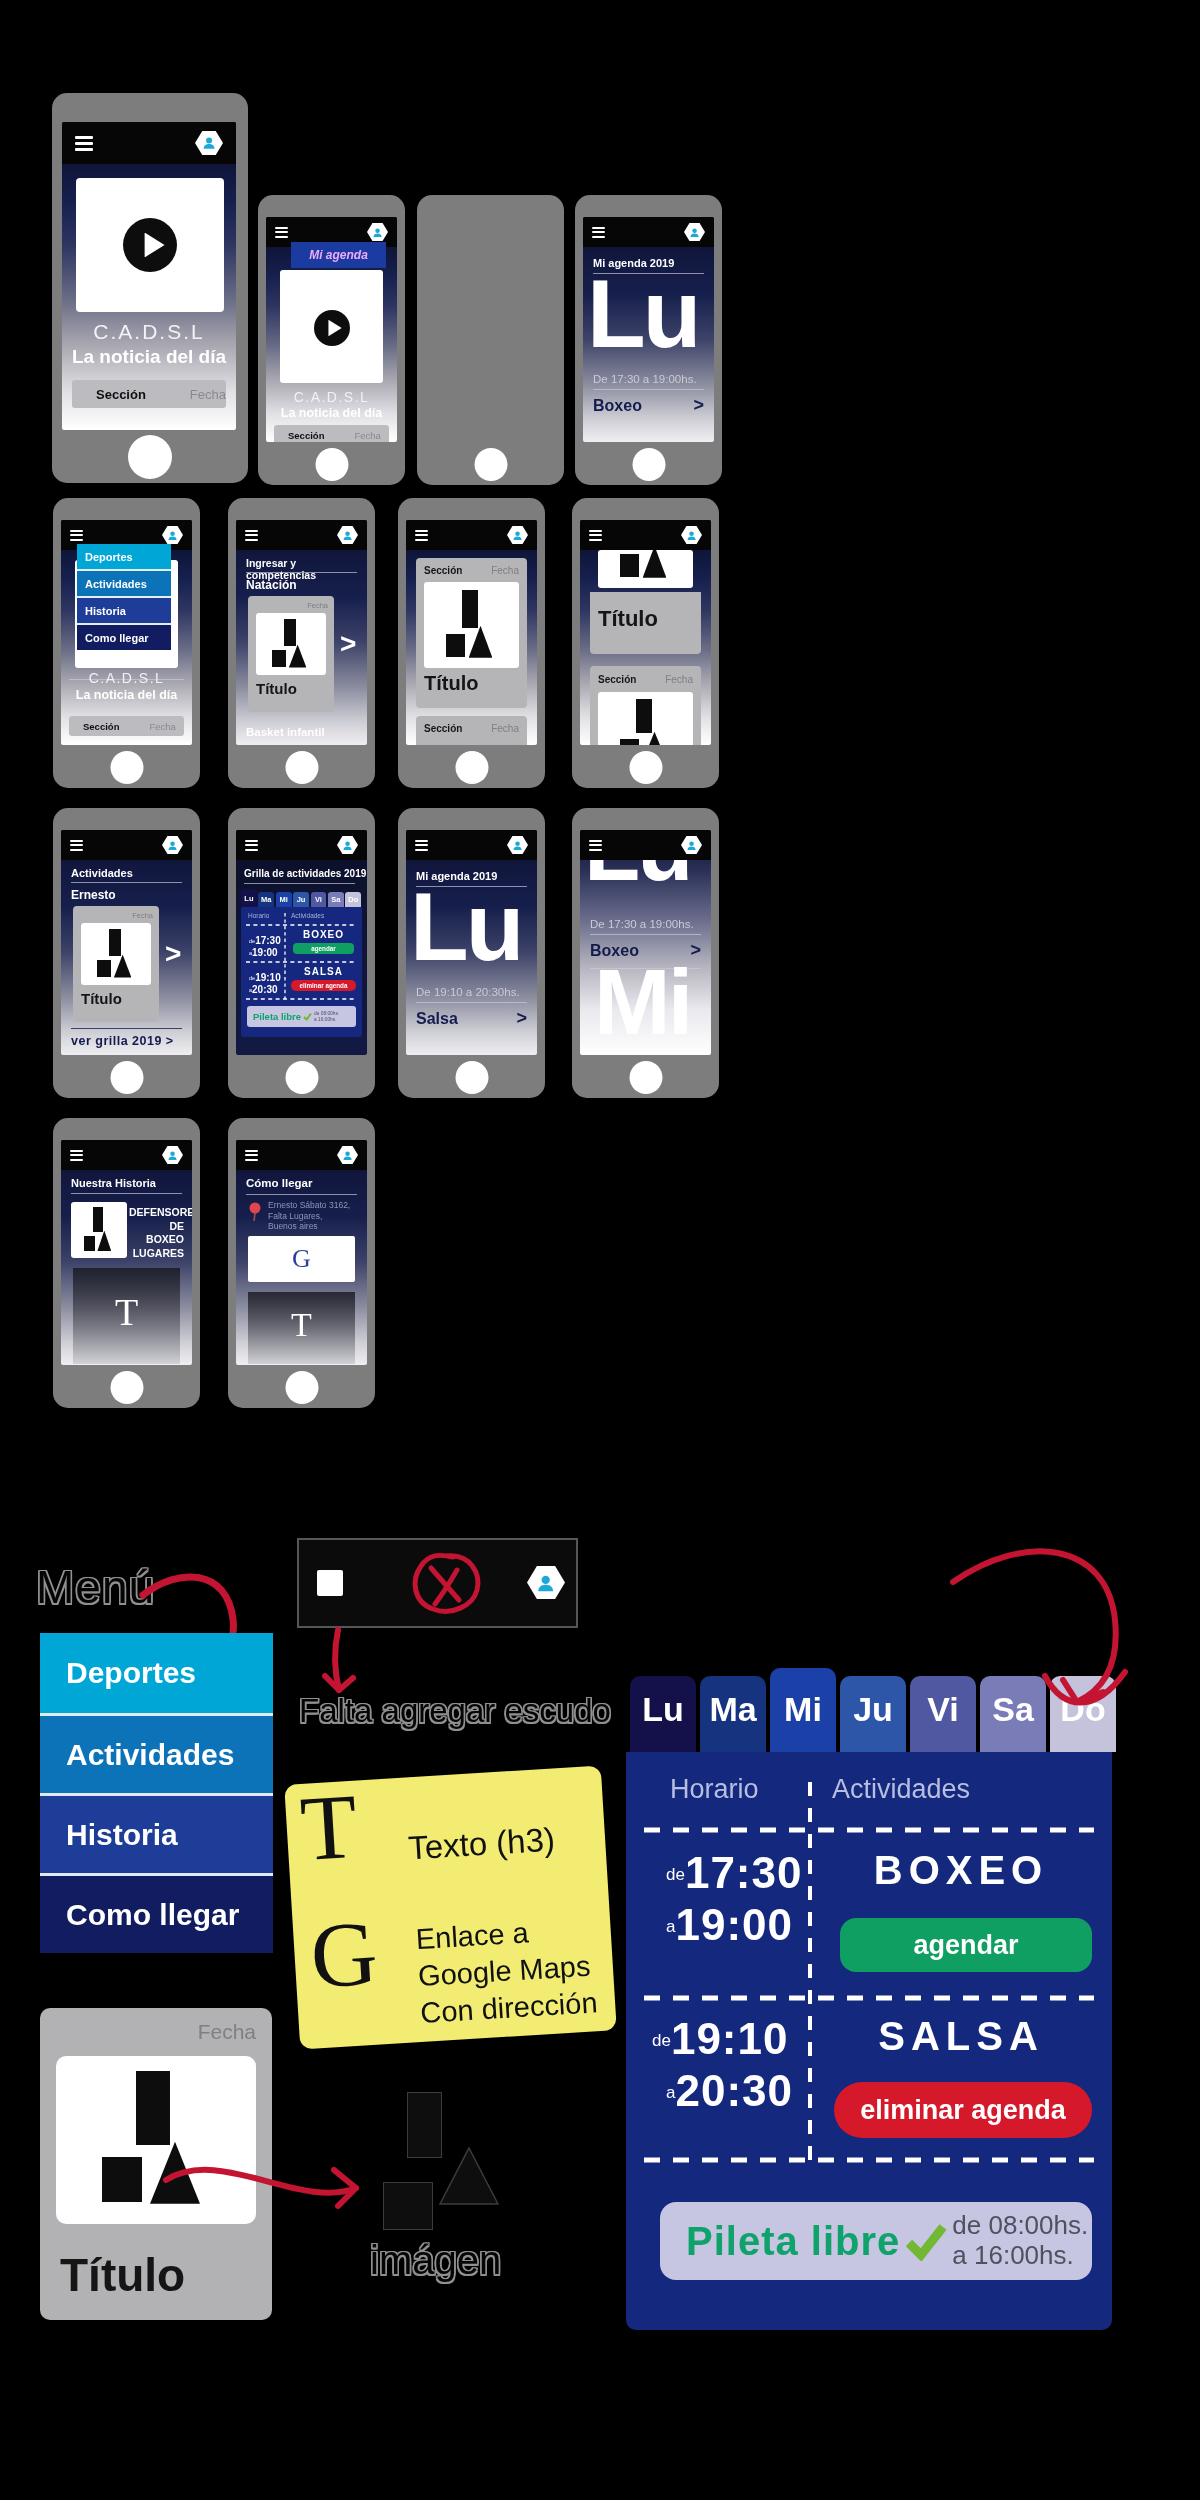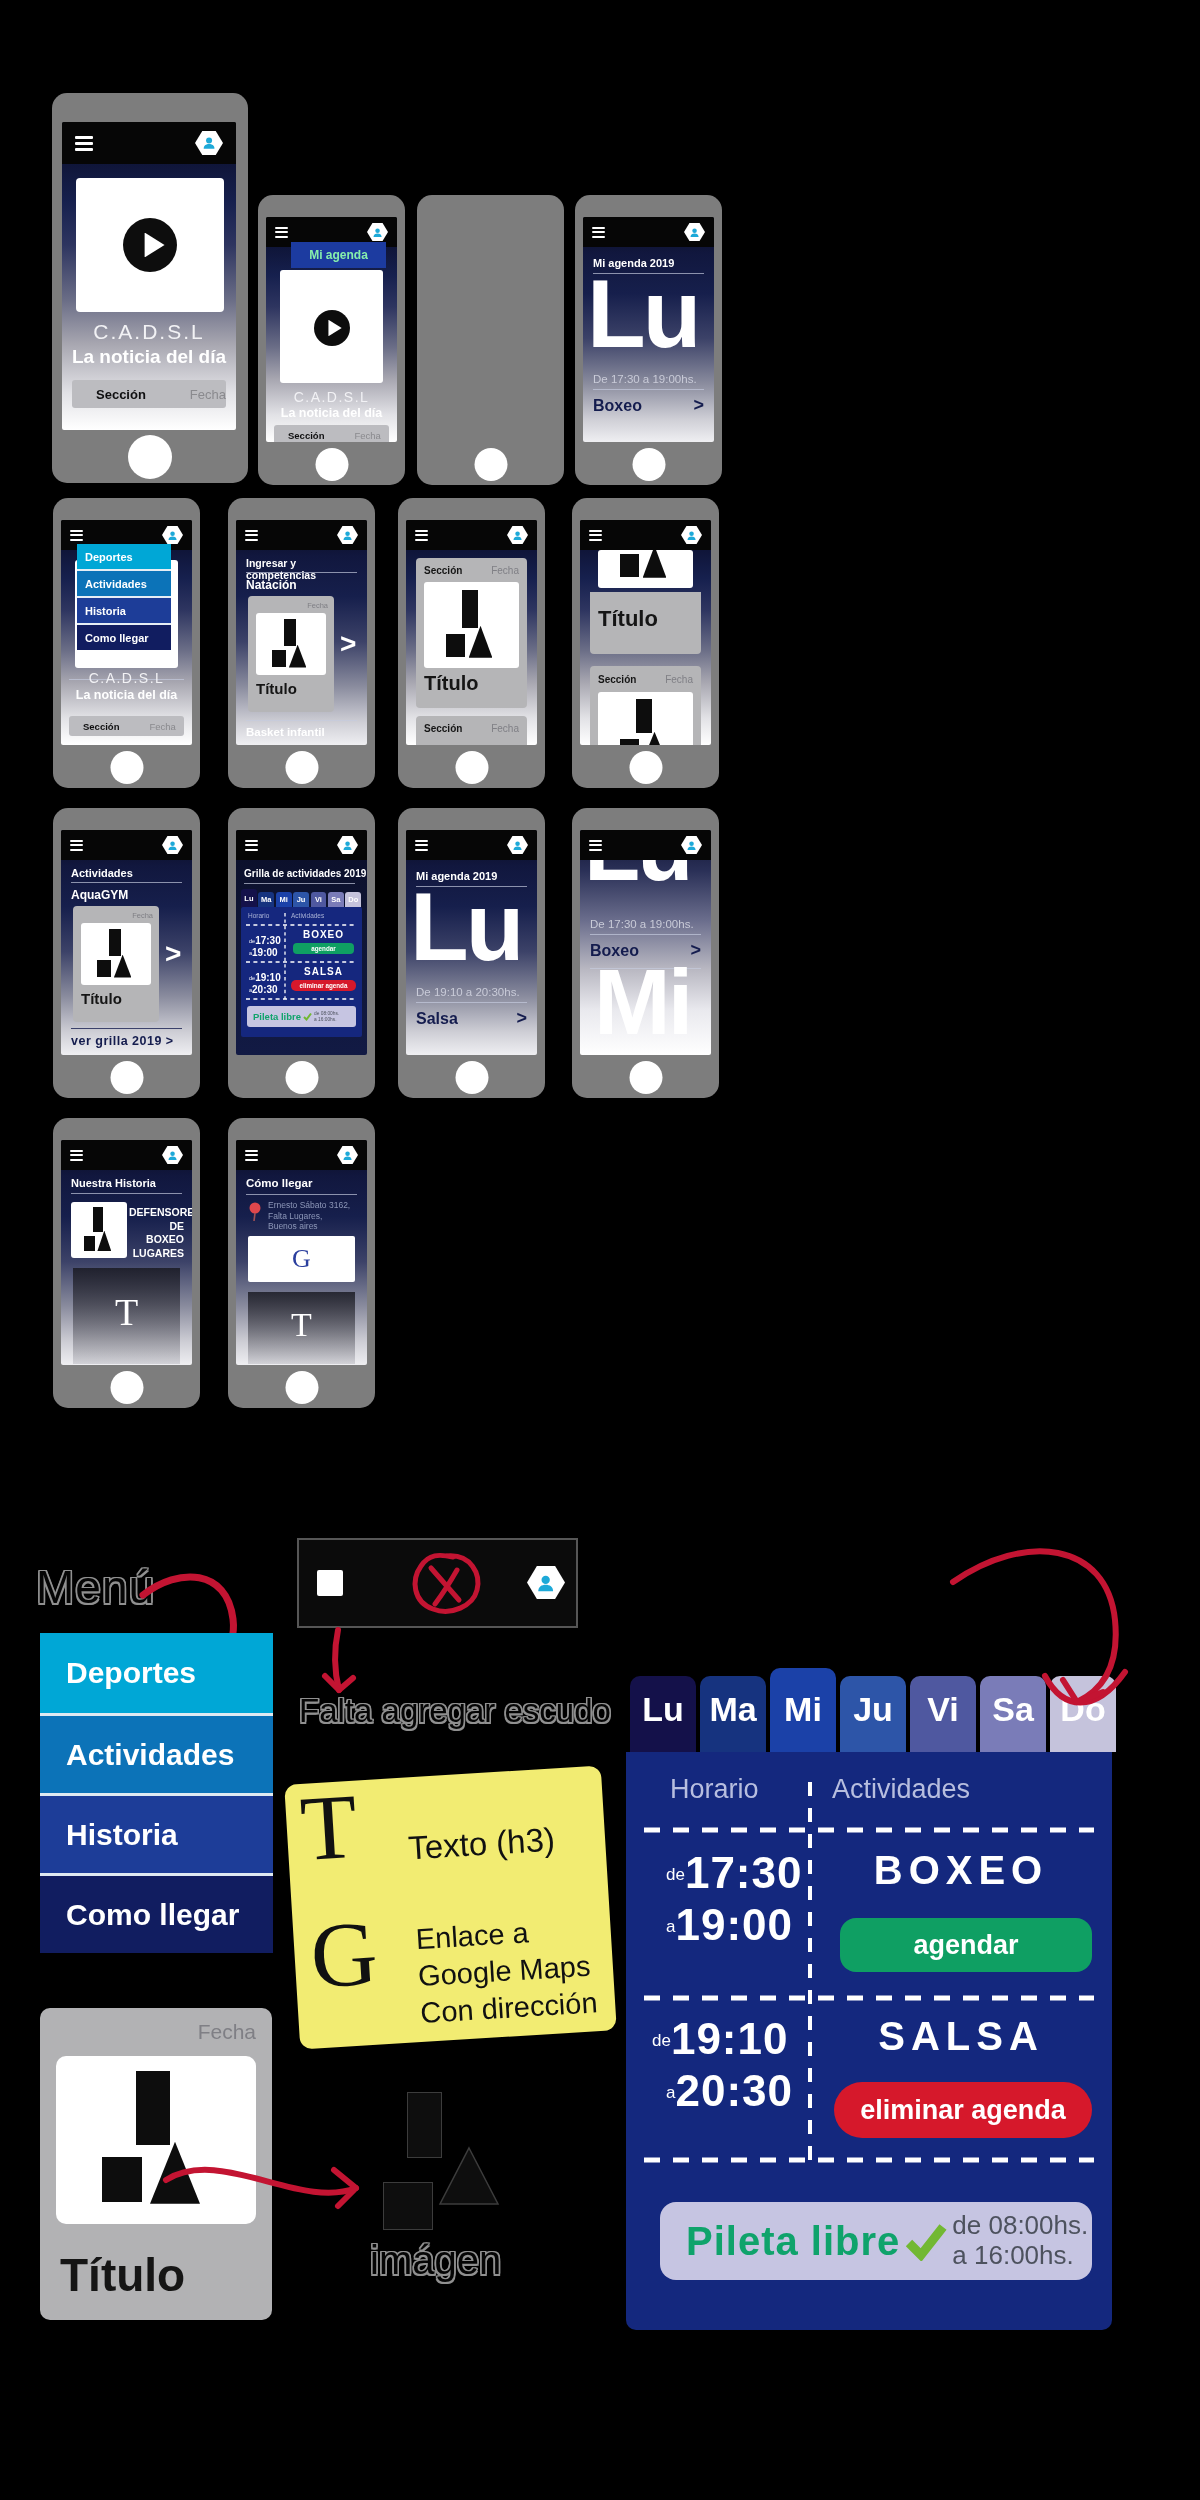--- a/index.html
+++ b/index.html
@@ -47,21 +47,21 @@
   .shapes i{position:absolute;background:#0d0d0d;}
   .sh-r{left:40%;top:9%;width:17%;height:44%;}
   .sh-s{left:23%;top:60%;width:20%;height:27%;}
   .sh-t{left:47%;top:51%;width:25%;height:37%;clip-path:polygon(50% 0,100% 100%,0 100%);}
   .cardtit{position:absolute;font-weight:bold;color:#151515;}
   .fecha-sm{position:absolute;color:#7f7f85;}
 
   .chev{position:absolute;color:#fff;font-weight:bold;}
 
   
-  .dropdown{position:absolute;background:#1c3ba0;color:#86efac;font-weight:bold;display:flex;align-items:center;justify-content:center;z-index:6;}
+  .dropdown{position:absolute;background:#1c3ba0;color:#f0abfc;font-weight:bold;display:flex;align-items:center;justify-content:center;z-index:6;font-style:italic;}
   .pmenu{position:absolute;z-index:6;}
   .pmenu div{color:#fff;font-weight:bold;display:flex;align-items:center;}
   .pmenu div + div{border-top:2px solid #e6eef5;}
 
   
   .olt{position:absolute;color:#050505;letter-spacing:1px;
        text-shadow:-1.5px -1.5px 0 #909090,1.5px -1.5px 0 #909090,-1.5px 1.5px 0 #909090,1.5px 1.5px 0 #909090,0 -1.5px 0 #909090,0 1.5px 0 #909090,-1.5px 0 0 #909090,1.5px 0 0 #909090;}
 
   .amenu{position:absolute;width:233px;}
   .amenu div{height:80px;display:flex;align-items:center;padding-left:26px;color:#fff;font-weight:bold;font-size:30px;box-sizing:border-box;}
@@ -349,21 +349,21 @@
           </span>
         <span class="hex">
             <svg viewBox="0 0 24 24">
               <circle cx="12" cy="9" r="4.2" fill="#1da9d8"></circle>
               <path d="M4.5 20.5c0-4.5 3.5-6.5 7.5-6.5s7.5 2 7.5 6.5z" fill="#1da9d8"></path>
             </svg>
           </span>
       </div>
       <div class="wtitle" style="left:10px;top:37px;font-size:11px">Actividades</div>
       <div class="rule" style="left:10px;right:10px;top:52px"></div>
-      <div class="wtitle" style="left:10px;top:58px;font-size:12px">AquaGYM</div>
+      <div class="wtitle" style="left:10px;top:58px;font-size:12px">Ernesto</div>
       <div class="graycard" style="left:12px;top:76px;width:86px;height:116px">
         <div class="fecha-sm" style="right:6px;top:5px;font-size:7.5px">Fecha</div>
         <div class="imgbox" style="left:8px;top:17px;width:70px;height:62px">
           <div class="shapes">
               <i class="sh-r"></i>
               <i class="sh-s"></i>
               <i class="sh-t"></i>
             </div>
         </div>
         <div class="cardtit" style="left:8px;top:84px;font-size:15px">Título</div>

